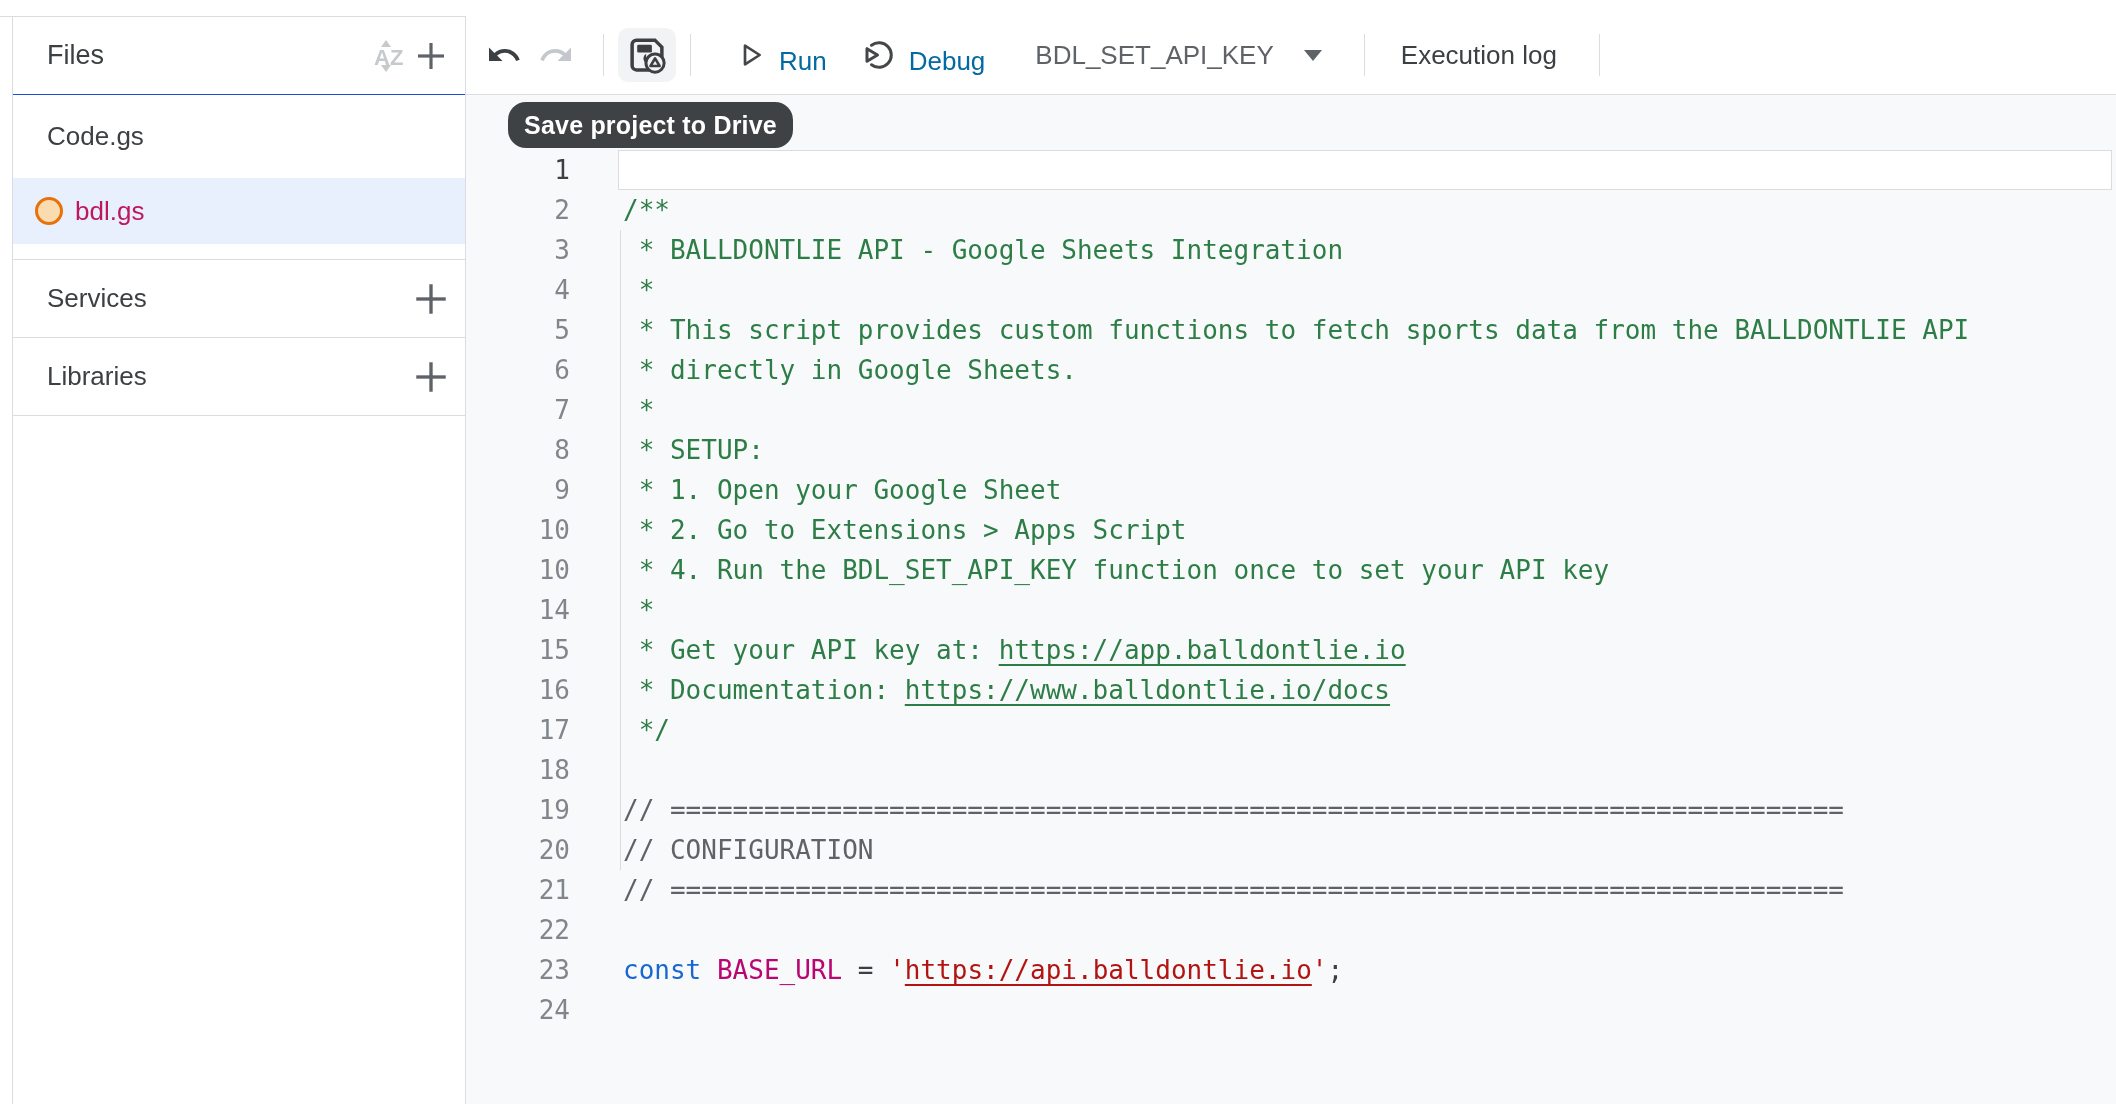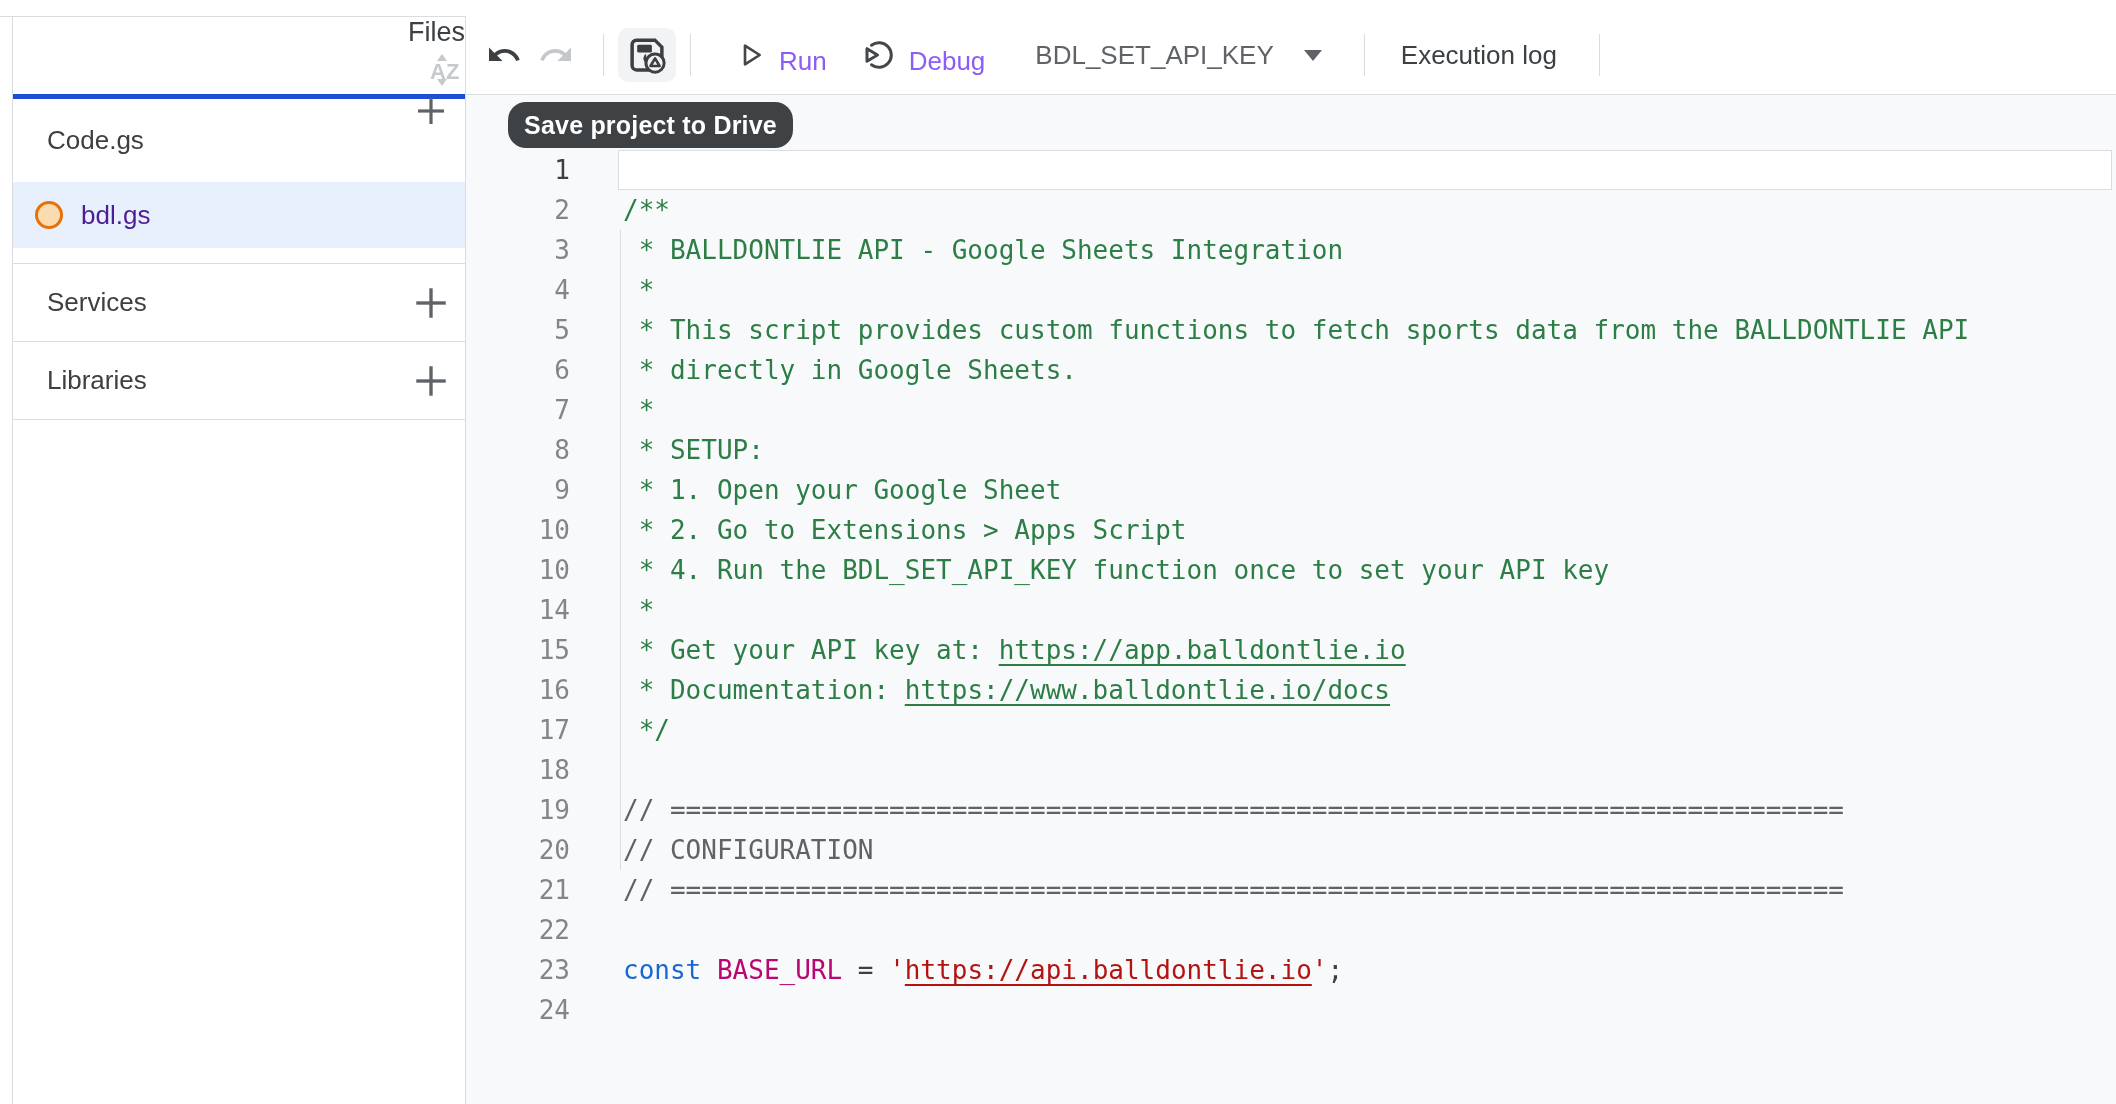--- a/index.html
+++ b/index.html
@@ -3,41 +3,41 @@
 <meta charset="utf-8">
 <style>
   html,body{margin:0;padding:0;}
   body{width:2116px;height:1104px;overflow:hidden;background:#fff;position:relative;
        font-family:"Liberation Sans",sans-serif;-webkit-font-smoothing:antialiased;}
   .topstrip{position:absolute;left:0;top:0;width:2116px;height:16px;background:#fff;
             border-bottom:1px solid #dadce0;}
   
   .sidebar{position:absolute;left:12px;top:17px;bottom:0;width:452px;background:#fff;
            border-left:1px solid #dadce0;border-right:1px solid #dadce0;z-index:3;}
-  .sb-header{height:77px;border-bottom:5px solid #1d4ed8;display:flex;align-items:flex-end;flex-direction:column;}
+  .sb-header{height:77px;border-bottom:1px solid #1d4ed8;display:flex;align-items:center;}
   .sb-title{margin-left:34px;font-size:27px;font-weight:500;color:#3c4043;flex:0 0 auto;}
   .sb-spacer{flex:1;}
   .icon-btn{display:flex;align-items:center;justify-content:center;width:44px;height:44px;
             border-radius:50%;cursor:pointer;}
   .file-row{height:83px;display:flex;align-items:center;}
   .file-label{margin-left:34px;font-size:26px;color:#3c4043;}
   .file-row.selected{height:66px;background:#e8f0fe;}
   .dirty-dot{width:22px;height:22px;border:3px solid #e8710a;border-radius:50%;
              background:#fbdcb1;margin-left:22px;flex:0 0 auto;}
-  .file-row.selected .file-label{margin-left:18px;color:#4c1d95;}
+  .file-row.selected .file-label{margin-left:12px;color:#be185d;}
   .sb-gap{height:15px;border-bottom:1px solid #dadce0;}
   .section-row{height:77px;border-bottom:1px solid #dadce0;display:flex;align-items:center;}
   .section-label{margin-left:34px;font-size:26px;color:#3c4043;flex:0 0 auto;}
   .section-row .icon-btn{margin-right:12px;}
   
   .toolbar{position:absolute;left:466px;right:0;top:16px;height:78px;background:#fff;
            border-bottom:1px solid #dadce0;display:flex;align-items:center;z-index:2;}
   .tb-divider{width:1px;height:42px;background:#dadce0;flex:0 0 auto;}
   .tb-btn{display:flex;align-items:center;cursor:pointer;flex:0 0 auto;}
-  .tb-label{font-size:26px;color:#8b5cf6;margin-left:12px;margin-top:12px;}
+  .tb-label{font-size:26px;color:#0369a1;margin-left:12px;margin-top:12px;}
   .save-btn{width:58px;height:54px;background:#f1f3f4;border-radius:10px;
             display:flex;align-items:center;justify-content:center;flex:0 0 auto;cursor:pointer;}
   .fn-select{display:flex;align-items:center;cursor:pointer;flex:0 0 auto;gap:14px;}
   .fn-label{font-size:26px;color:#5f6368;}
   .caret{width:0;height:0;border-left:9px solid transparent;border-right:9px solid transparent;
          border-top:11px solid #5f6368;margin-left:16px;}
   .exec-label{font-size:26px;color:#3c4043;flex:0 0 auto;cursor:pointer;}
   
   .editor{position:absolute;left:466px;right:0;top:95px;bottom:0;background:#f8f9fa;
           overflow:hidden;z-index:1;}

